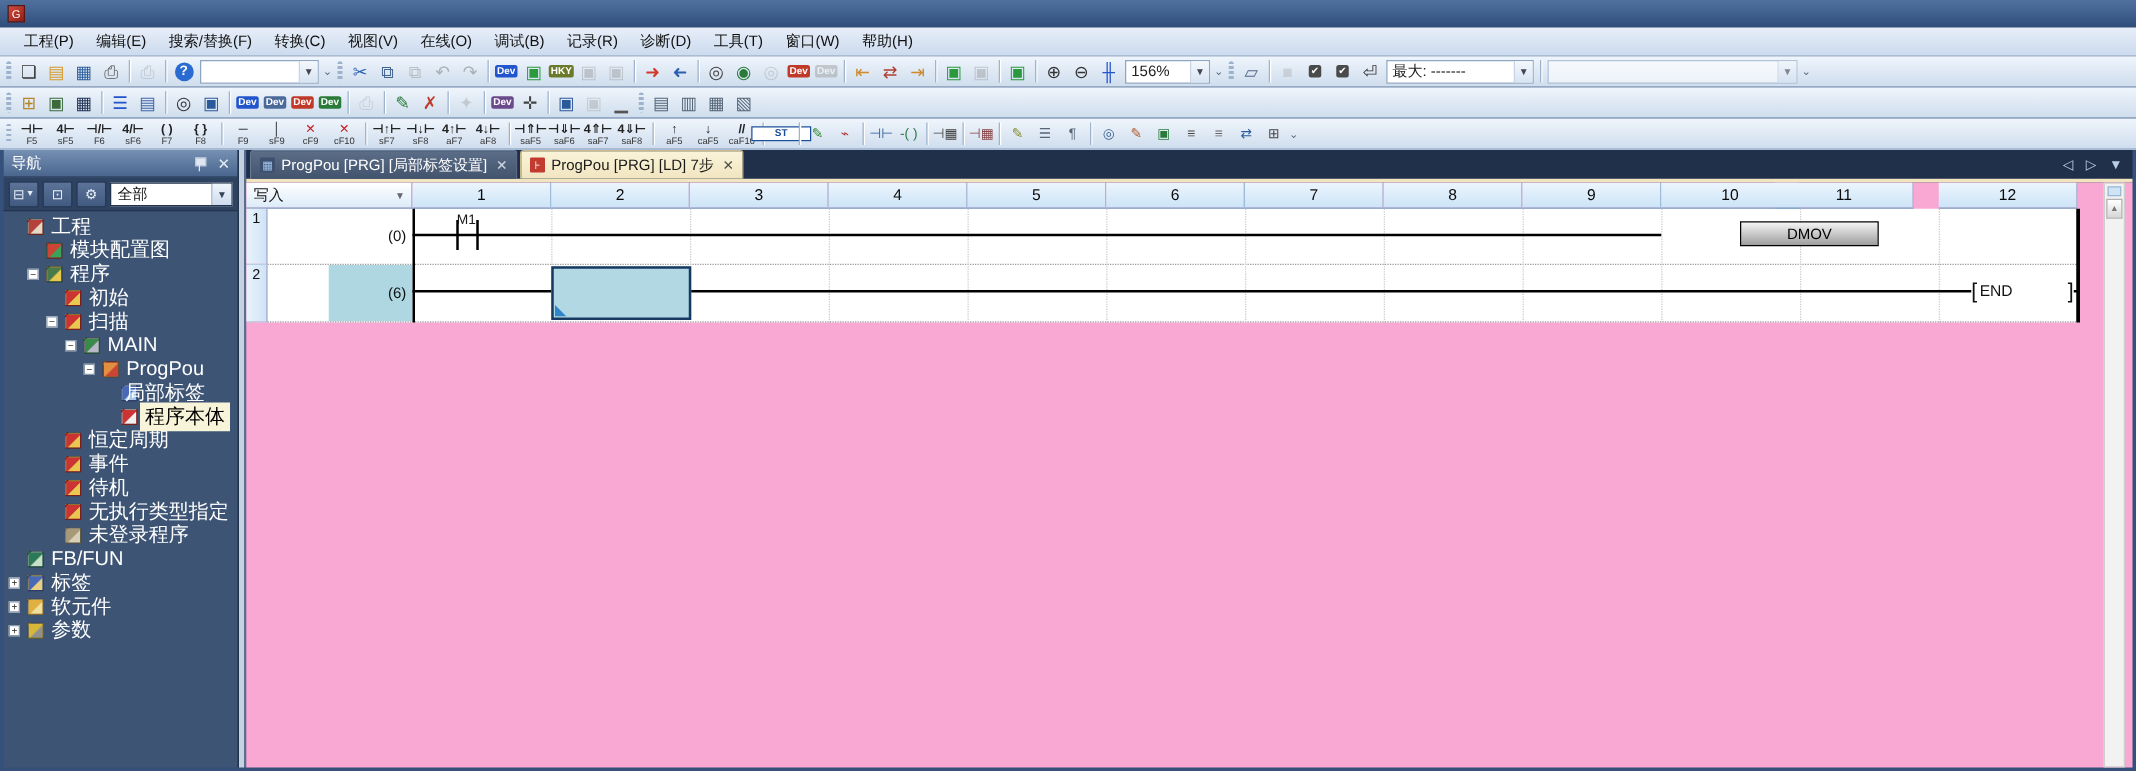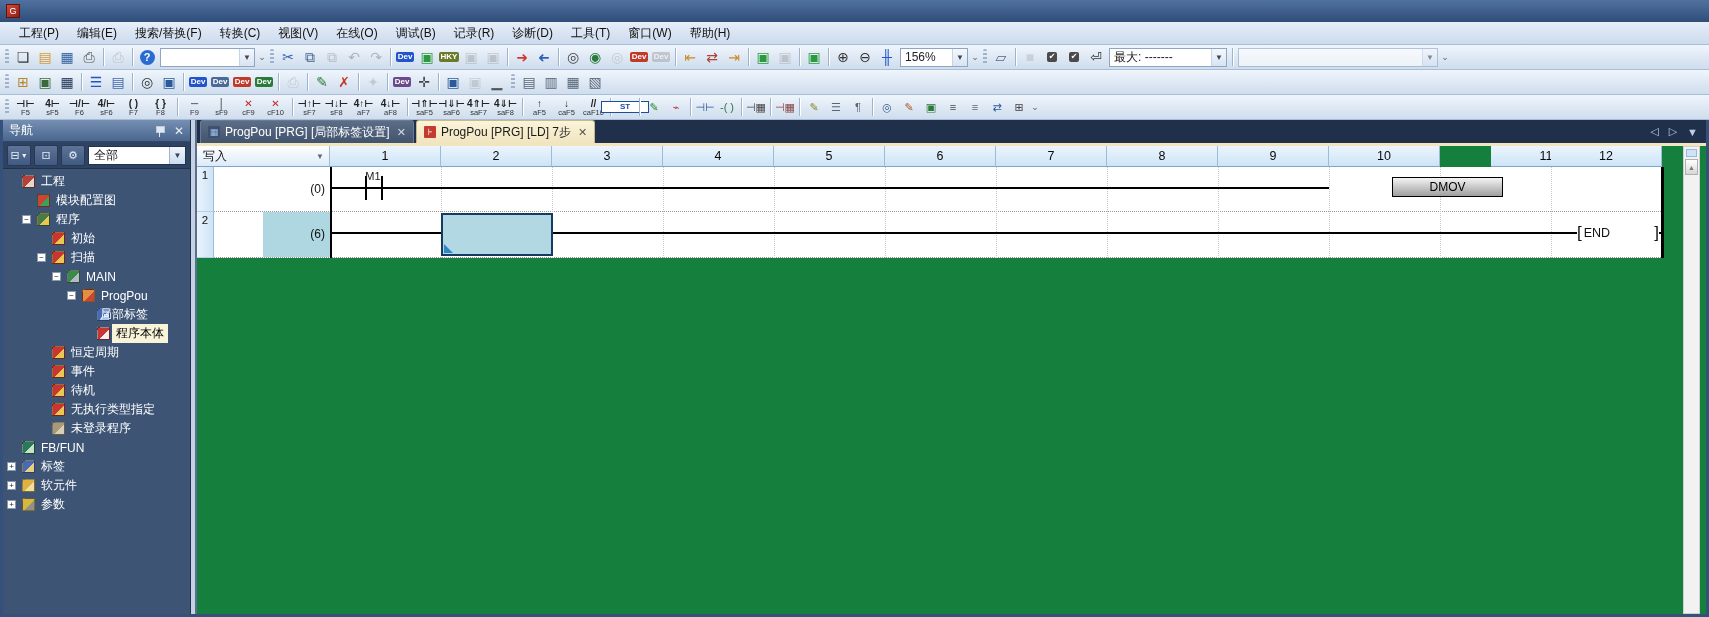--- a/index.html
+++ b/index.html
@@ -70,21 +70,21 @@
   .nav-combo { flex:1; height:19px; background:#fff; border:1px solid #22334e; display:flex; align-items:center; }
   .nav-combo .val { flex:1; padding:0 5px; color:#111; }
   .nav-combo .dd { width:16px; height:100%; background:linear-gradient(#f0f5fb,#cddcef);
     border-left:1px solid #9fb3cc; display:flex; align-items:center; justify-content:center; font-size:8px; color:#345; }
   .tree { flex:1; padding-top:3px; position:relative; overflow:hidden; }
   .tree-item { height:19px; display:flex; align-items:center; color:#fff; position:relative; }
   .tree-item .ebox { width:9px; height:9px; background:#fff; border:1px solid #8a98ab;
     color:#222; font-size:8px; line-height:7px; text-align:center; position:absolute; }
   .tree-item .ticon { width:13px; height:13px; border:1px solid rgba(0,0,0,.4);
     border-radius:1px; position:absolute; }
-  .tree-item .tlabel { position:absolute; white-space:nowrap; padding:1px 4px; font-size:12px; }
+  .tree-item .tlabel { position:absolute; white-space:nowrap; padding:1px 4px; font-size:16px; }
   .tree-item.sel .tlabel { background:#f8f4da; color:#000; }
   .tree-item.sel { z-index:2; }
   .tree-item.sel:before { content:""; position:absolute; left:0; right:34px; top:0; bottom:0; }
 
   
   .split { width:7px; background:linear-gradient(90deg,#22334e 1px,#c6d2e2 1px,#c6d2e2 5px,#5a6f8e 5px); }
 
   
   .editor { flex:1; display:flex; flex-direction:column; min-width:0; }
   .tabbar { height:26px; background:#20304b; border-bottom:3px solid #f1e5c0;
@@ -95,21 +95,21 @@
     border-bottom:none; color:#fff; }
   .tab.active { background:linear-gradient(#fbf4da,#f1e5c0); border:1px solid #c9b98a;
     border-bottom:none; color:#1a1a1a; }
   .tab .ticn { width:12px; height:12px; font-size:9px; line-height:12px; text-align:center;
     border-radius:1px; }
   .tab .cls { font-size:11px; opacity:.75; margin-left:2px; }
   .tabnav { position:absolute; right:8px; top:5px; color:#b9cfe8; font-size:11px;
     display:flex; gap:10px; align-items:center; }
 
   
-  .doc { flex:1; position:relative; background:#15803d; overflow:hidden; }
+  .doc { flex:1; position:relative; background:#f9a8d4; overflow:hidden; }
   .hdr-mode { position:absolute; left:0; top:0; width:133px; height:21px;
     background:linear-gradient(#ffffff,#dcebf9); border-right:1px solid #9dbcd9;
     border-bottom:1px solid #7ea6c8; display:flex; align-items:center; color:#111; }
   .hdr-mode .val { flex:1; padding-left:6px; }
   .hdr-mode .dd { font-size:8px; color:#667; padding-right:5px; }
   .hdr-col { position:absolute; top:0; height:21px; width:111px; text-align:center;
     line-height:20px; color:#0a0a0a; background:linear-gradient(#ecf5fd,#cde4f7);
     border-right:1px solid #9dbcd9; border-bottom:1px solid #7ea6c8; font-size:12.5px; }
   .grid-white { position:absolute; left:17px; top:21px; width:1449px; height:91px; background:#fff; }
   .rownum { position:absolute; left:0; width:17px; background:linear-gradient(90deg,#eaf3fc,#cfe3f6);
@@ -681,21 +681,21 @@
         <div class="hdr-col" style="left: 133px;">1</div>
         <div class="hdr-col" style="left: 244px;">2</div>
         <div class="hdr-col" style="left: 355px;">3</div>
         <div class="hdr-col" style="left: 466px;">4</div>
         <div class="hdr-col" style="left: 577px;">5</div>
         <div class="hdr-col" style="left: 688px;">6</div>
         <div class="hdr-col" style="left: 799px;">7</div>
         <div class="hdr-col" style="left: 910px;">8</div>
         <div class="hdr-col" style="left: 1021px;">9</div>
         <div class="hdr-col" style="left: 1132px;">10</div>
-        <div class="hdr-col" style="left: 1294px;">11</div>
+        <div class="hdr-col" style="left: 1223px;">11</div>
         <div class="hdr-col" style="left: 1354px;">12</div>
         <div class="rownum" style="top: 21px; height: 45px;">1</div>
         <div class="stepnum" style="left: 66px; top: 35.5px;">(0)</div>
         <div class="rowsep" style="top: 65px;"></div>
         <div class="rownum" style="top: 66px; height: 46px;">2</div>
         <div class="stephl" style="top: 66px;"></div>
         <div class="stepnum" style="left: 66px; top: 81px;">(6)</div>
         <div class="rowsep" style="top: 111px;"></div>
         <div class="colsep" style="left: 244px;"></div>
         <div class="colsep" style="left: 355px;"></div>

